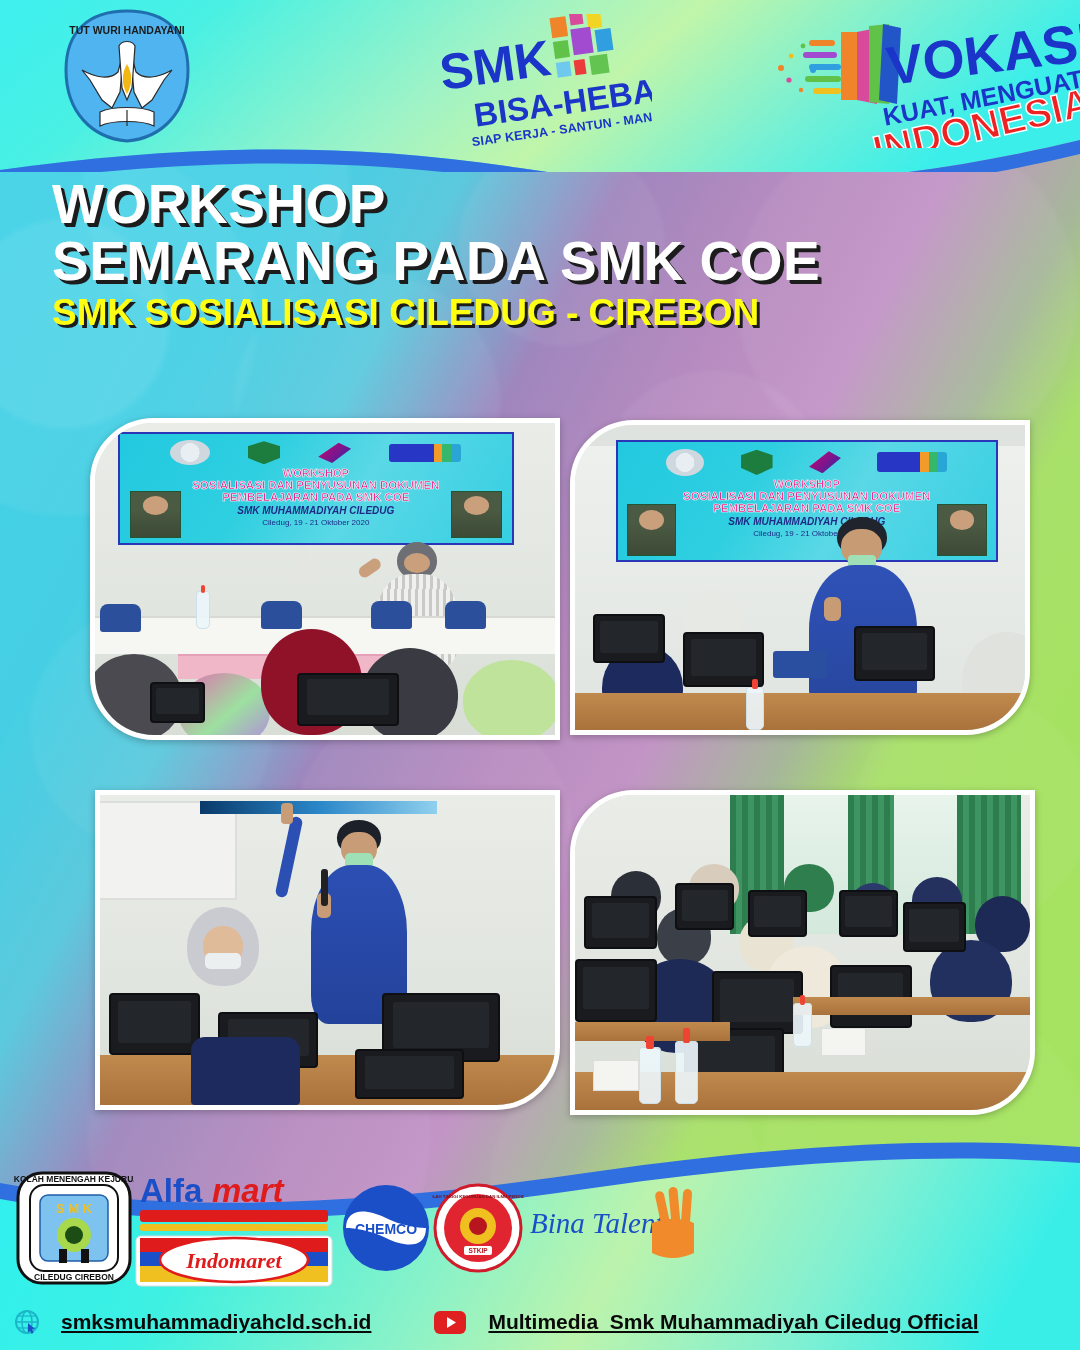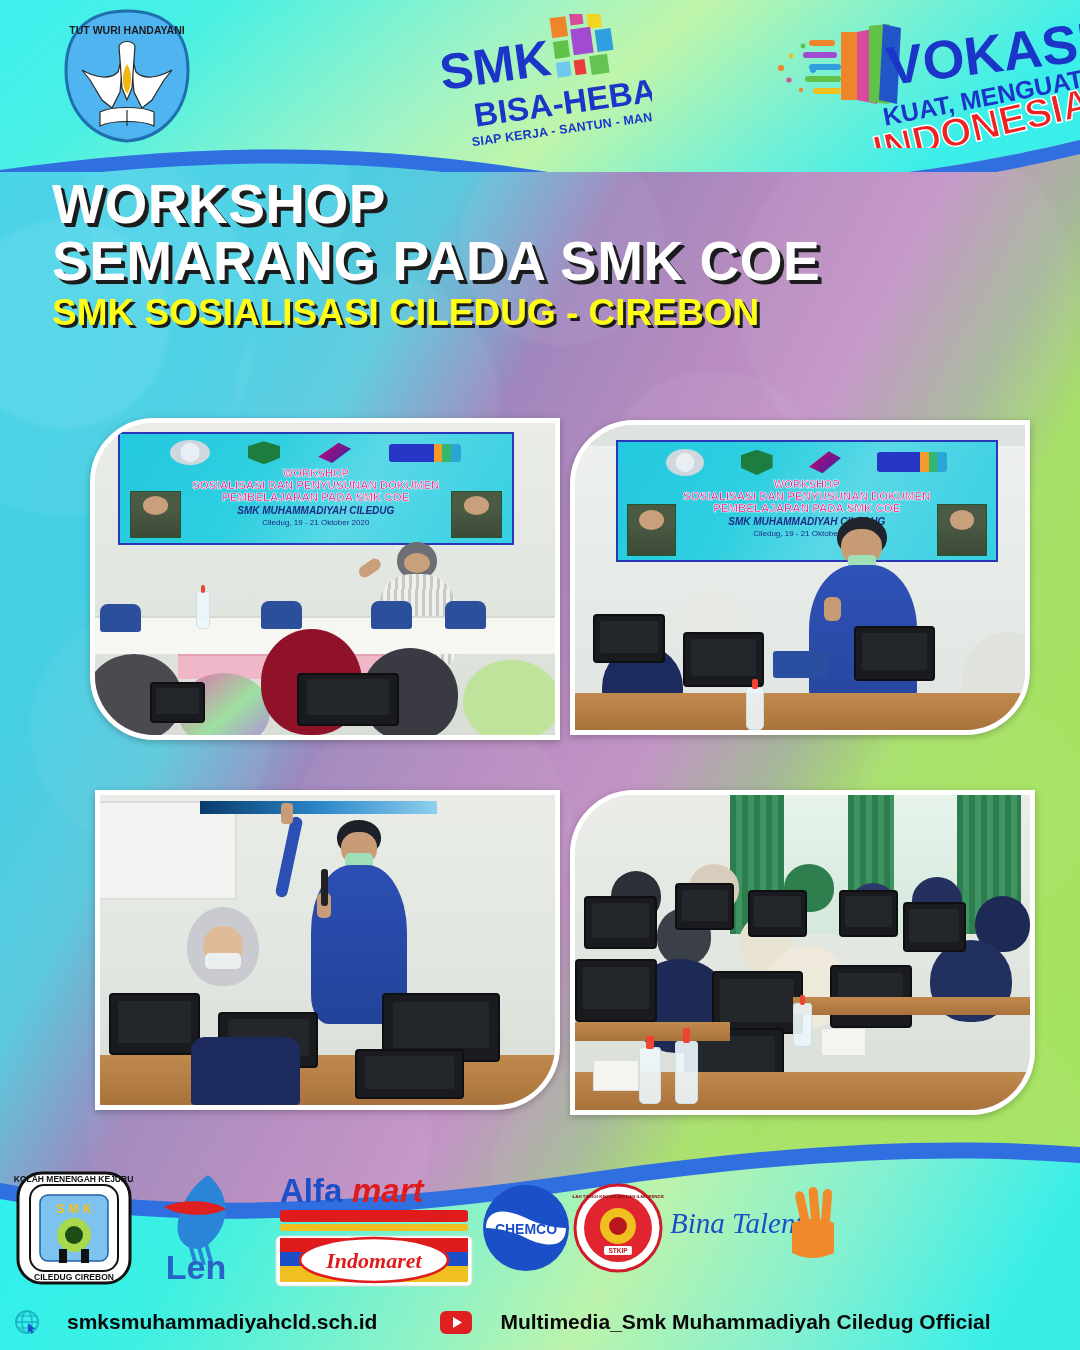--- a/index.html
+++ b/index.html
@@ -171,21 +171,21 @@
   .sp-stiepari { width:92px; height:92px; }
   .sp-tazakka { width:92px;  height:92px; }
   .sp-bina   { width:175px; height:98px; }
 
   
   .contacts {
     position:absolute; left:0; bottom:6px; width:1080px; height:44px;
     display:flex; align-items:center; gap:10px; padding-left:14px;
     font-size:21px; font-weight:bold; color:#0a0a0a; white-space:nowrap;
   }
-  .c-item { display:flex; align-items:center; gap:27px; }
+  .c-item { display:flex; align-items:center; gap:21px;text-decoration:underline; }
   .c-gap { width:16px; }
   .ico { flex:0 0 auto; display:block; }
 </style>
 </head>
 <body>
 
 <div id="poster">
 
   <div class="bg-base"></div>
   <div class="bg-orn"></div>
@@ -466,28 +466,20 @@
           <text x="60" y="13" font-size="8.5" font-weight="bold" fill="#111" text-anchor="middle" font-family="Liberation Sans, sans-serif">SEKOLAH MENENGAH KEJURUAN</text>
           <text x="60" y="44" font-size="13" font-weight="bold" fill="#f0c020" text-anchor="middle" font-family="Liberation Sans, sans-serif">S M K</text>
           <circle cx="60" cy="66" r="17" fill="#a8d84c"></circle>
           <circle cx="60" cy="66" r="9" fill="#1b4d14"></circle>
           <rect x="45" y="80" width="8" height="14" fill="#111"></rect>
           <rect x="67" y="80" width="8" height="14" fill="#111"></rect>
           <text x="60" y="111" font-size="8.5" font-weight="bold" fill="#111" text-anchor="middle" font-family="Liberation Sans, sans-serif">CILEDUG CIREBON</text>
         </svg>
       </div>
 
-      <div class="sp sp-len">
-        <svg viewBox="0 0 140 118" width="140" height="118">
-          <path d="M74 6 C98 26 96 56 76 74 C64 84 52 80 46 70 C38 54 50 22 74 6 Z" fill="#2a85d8"></path>
-          <path d="M30 38 C46 30 78 30 92 40 C78 48 46 48 30 38 Z" fill="#e02020"></path>
-          <path d="M50 54 L62 96 M58 54 L70 96 M66 54 L78 96" stroke="#2a85d8" stroke-width="4" fill="none"></path>
-          <text x="62" y="110" font-size="34" font-weight="bold" fill="#2a63c8" text-anchor="middle" font-family="Liberation Sans, sans-serif">Len</text>
-        </svg>
-      </div>
 
       <div class="sp sp-alfa">
         <svg viewBox="0 0 200 120" width="200" height="120">
           <text x="6" y="34" font-size="33" font-weight="bold" fill="#1a4fc8" font-family="Liberation Sans, sans-serif">Alfa</text>
           <text x="78" y="34" font-size="33" font-weight="bold" font-style="italic" fill="#e01b1b" font-family="Liberation Sans, sans-serif">mart</text>
           <rect x="6" y="42" width="188" height="12" rx="3" fill="#e01b1b"></rect>
           <rect x="6" y="56" width="188" height="7" rx="2" fill="#f0c020"></rect>
           <rect x="2" y="68" width="196" height="50" rx="5" fill="#fff" stroke="#ddd"></rect>
           <rect x="6" y="70" width="188" height="14" fill="#e01b1b"></rect>
           <rect x="6" y="84" width="188" height="14" fill="#1a4fc8"></rect>

